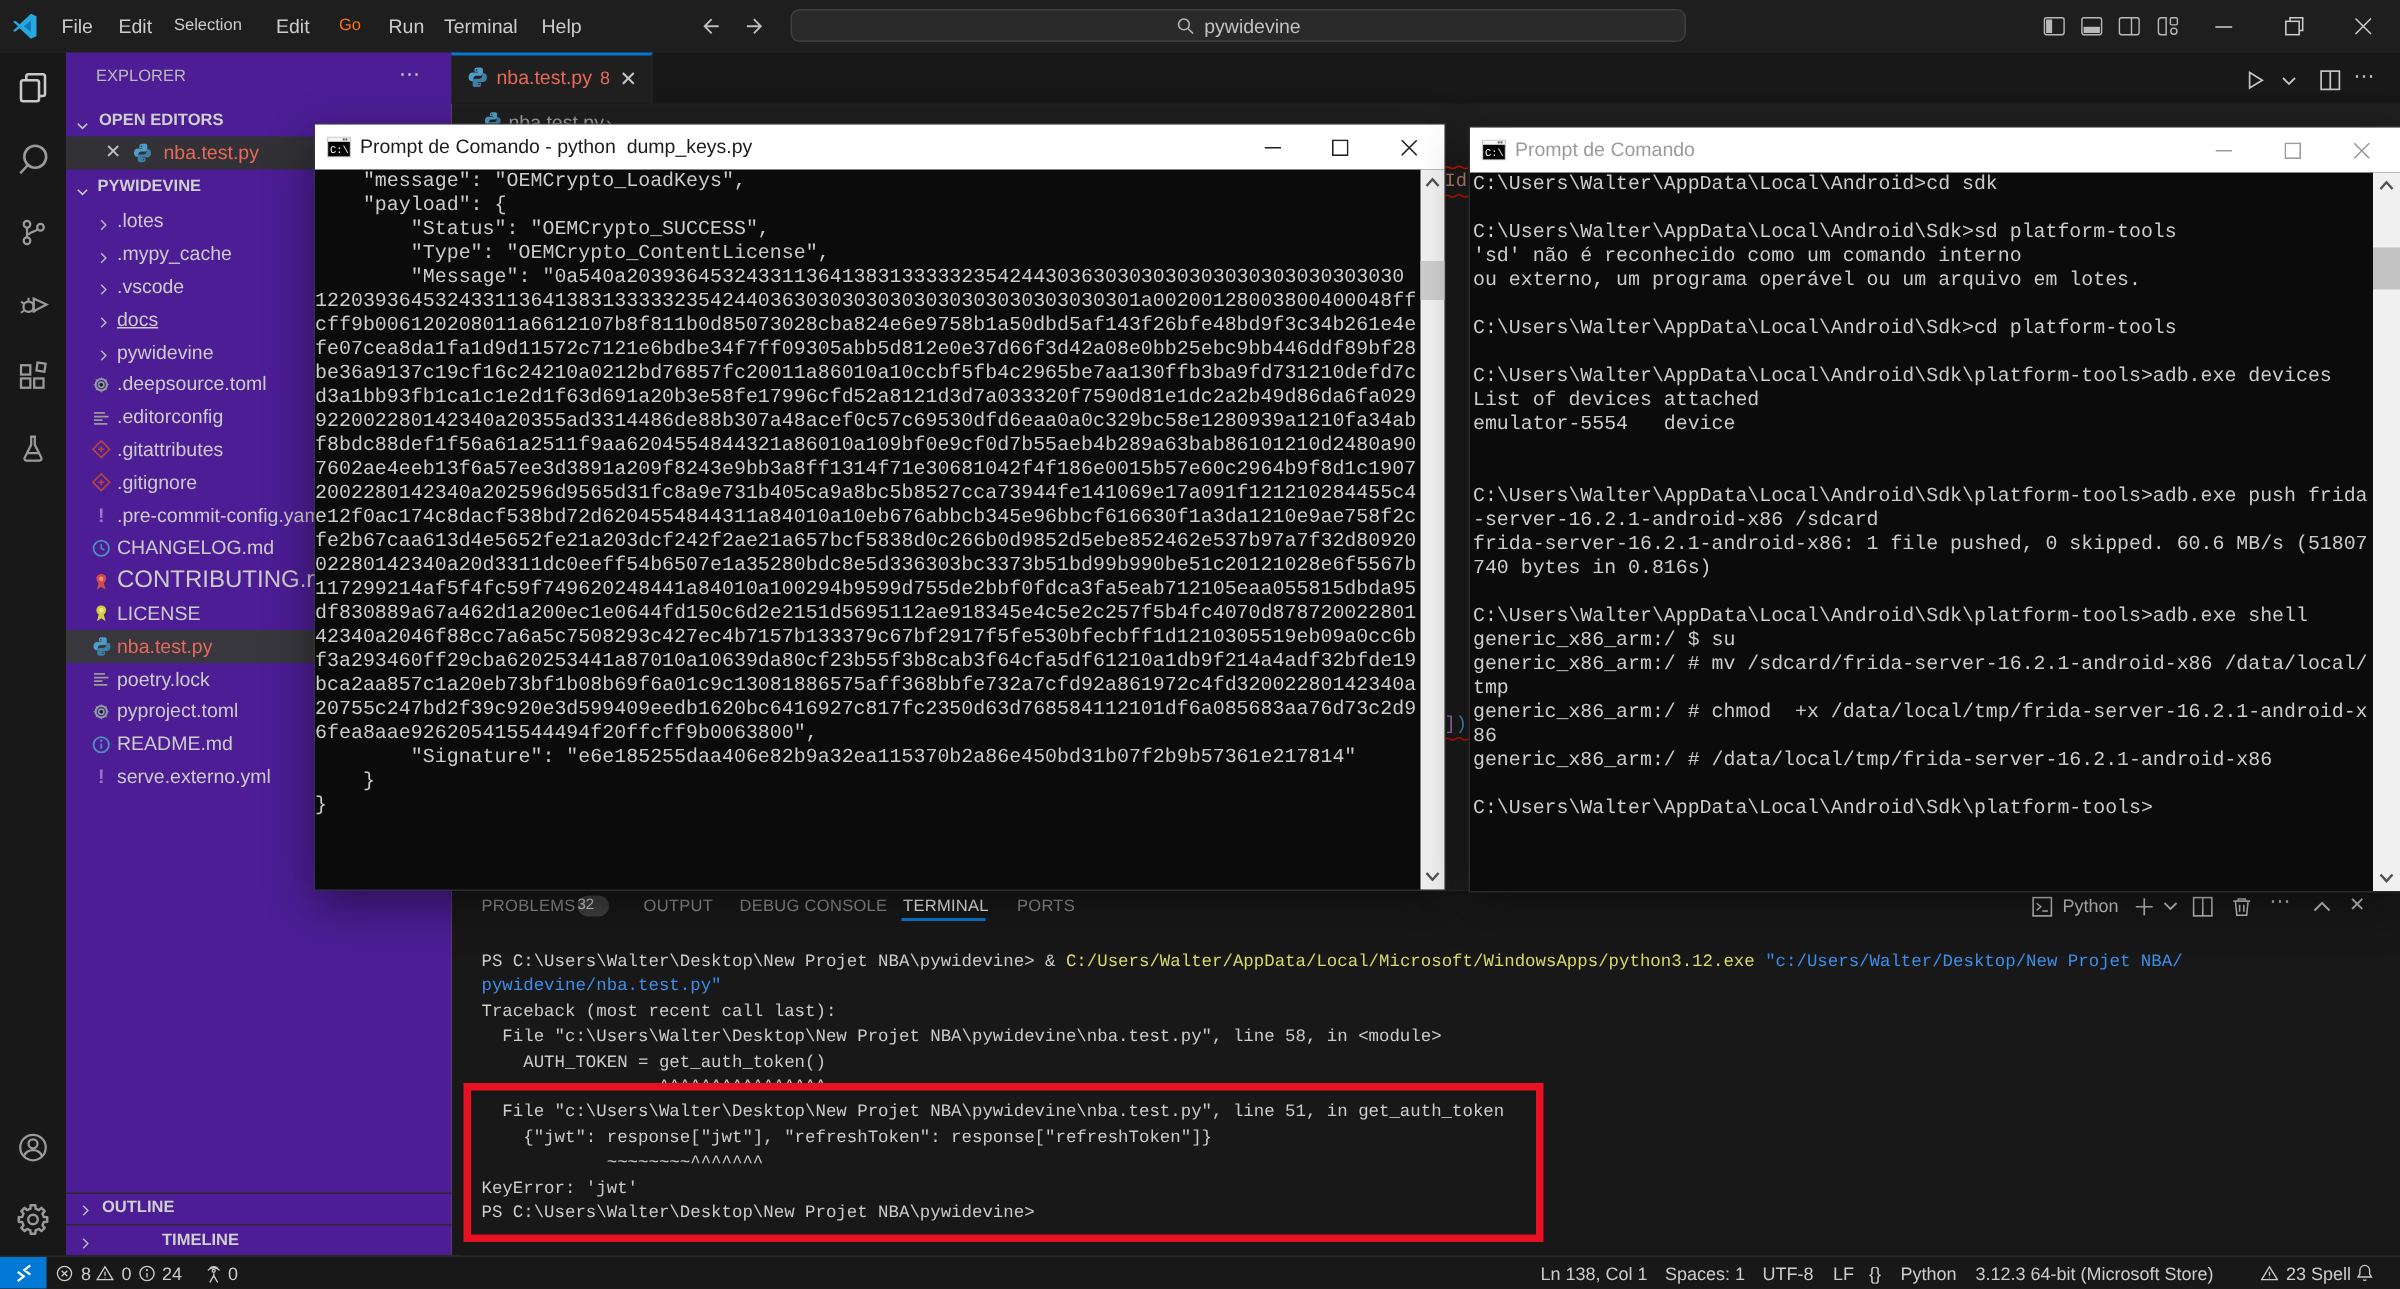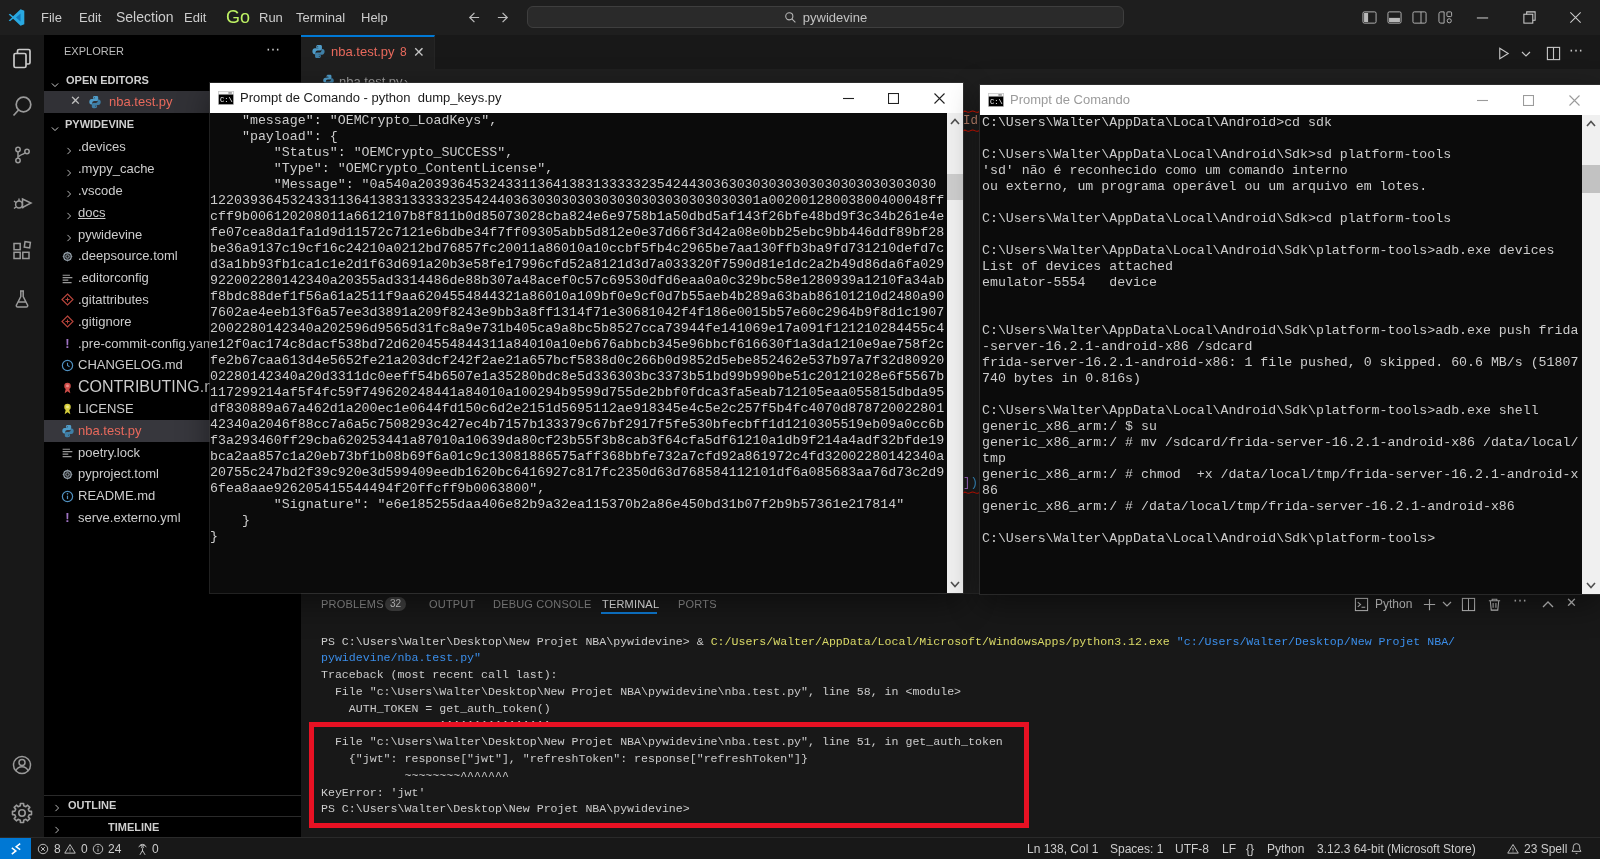--- a/index.html
+++ b/index.html
@@ -11,23 +11,23 @@
   svg{display:block;}
 </style></head><body>
 
 <div class="a" style="left:0;top:0;width:1600px;height:35px;background:#1e1e1e;border-bottom:1px solid #2a2a2a;">
 <svg class="a" style="left:8px;top:9px" width="17" height="17" viewBox="0 0 100 100">
 <path fill="#29a8e0" d="M74 1 30 42 12 28 4 32 24 50 4 68 12 72 30 58 74 99 96 89 V11 Z"></path>
 <path fill="#1277b8" d="M74 27 47 50 74 73 Z"></path>
     </svg>
 <div class="a" style="left:41px;top:0;height:35px;line-height:35px;font-size:13px;color:#cccccc;">File</div>
 <div class="a" style="left:79px;top:0;height:35px;line-height:35px;font-size:13px;color:#cccccc;">Edit</div>
-<div class="a" style="left:116px;top:0;height:35px;line-height:35px;font-size:14px;color:#cccccc;text-align:right;">Selection</div>
+<div class="a" style="left:116px;top:0;height:35px;line-height:35px;font-size:11px;color:#cccccc;text-align:right;">Selection</div>
 <div class="a" style="left:184px;top:0;height:35px;line-height:35px;font-size:13px;color:#cccccc;">Edit</div>
-<div class="a" style="left:226px;top:0;height:35px;line-height:35px;font-size:18px;color:#bef264;">Go</div>
+<div class="a" style="left:226px;top:0;height:35px;line-height:35px;font-size:11px;color:#f97316;">Go</div>
 <div class="a" style="left:259px;top:0;height:35px;line-height:35px;font-size:13px;color:#cccccc;">Run</div>
 <div class="a" style="left:296px;top:0;height:35px;line-height:35px;font-size:13px;color:#cccccc;">Terminal</div>
 <div class="a" style="left:361px;top:0;height:35px;line-height:35px;font-size:13px;color:#cccccc;">Help</div>
 <svg class="a" style="left:466px;top:10px" width="15" height="15" viewBox="0 0 16 16">
       <path d="M9 3 L4 8 L9 13 M4 8 H14" stroke="#bdbdbd" stroke-width="1.3" fill="none"></path>
     </svg>
 <svg class="a" style="left:496px;top:10px" width="15" height="15" viewBox="0 0 16 16">
       <path d="M7 3 L12 8 L7 13 M12 8 H2" stroke="#bdbdbd" stroke-width="1.3" fill="none"></path>
     </svg>
 <div class="a" style="left:527px;top:6px;width:595px;height:20px;background:#2a2a2a;border:1px solid #3e3e3e;border-radius:6px;display:flex;align-items:center;justify-content:center;">
@@ -113,21 +113,21 @@
         <path d="M5.8 18 c1.2-3 3.2-4.2 6.2-4.2 s5 1.2 6.2 4.2" stroke="#9a9a9a" stroke-width="1.5" fill="none"></path>
       </svg>
     </div>
 <div class="a" style="left:10px;top:766px;width:24px;height:24px;">
       <svg width="24" height="24" viewBox="0 0 24 24">
         <path d="M21.5 10.4 L21.5 13.6 L19.2 13.7 L18.3 15.9 L19.8 17.6 L17.6 19.8 L15.9 18.3 L13.7 19.2 L13.6 21.5 L10.4 21.5 L10.3 19.2 L8.1 18.3 L6.4 19.8 L4.2 17.6 L5.7 15.9 L4.8 13.7 L2.5 13.6 L2.5 10.4 L4.8 10.3 L5.7 8.1 L4.2 6.4 L6.4 4.2 L8.1 5.7 L10.3 4.8 L10.4 2.5 L13.6 2.5 L13.7 4.8 L15.9 5.7 L17.6 4.2 L19.8 6.4 L18.3 8.1 L19.2 10.3 Z" fill="none" stroke="#9a9a9a" stroke-width="1.6" stroke-linejoin="round"></path>
         <circle cx="12" cy="12" r="3.2" fill="none" stroke="#9a9a9a" stroke-width="1.6"></circle>
       </svg>
     </div>
 </div>
-<div class="a" style="left:44px;top:35px;width:257px;height:802px;background:#000000;border-right:6px solid #f9a8d4;">
+<div class="a" style="left:44px;top:35px;width:257px;height:802px;background:#4c1d95;border-right:6px solid #f9a8d4;">
 <div class="a" style="left:20px;top:10px;font-size:11px;color:#bbbbbb;">EXPLORER</div>
 <div class="a" style="left:222px;top:6px;font-size:14px;color:#cccccc;letter-spacing:1px;">⋯</div>
 <div class="a" style="left:6px;top:41px;width:12px;height:12px;"><svg width="10" height="10" viewBox="0 0 16 16" style="display:inline-block">
         <path d="M3 5.5 L8 10.5 L13 5.5" stroke="#cccccc" stroke-width="1.6" fill="none"></path>
       </svg></div>
 <div class="a" style="left:22px;top:38.5px;font-size:11px;font-weight:bold;color:#cfcfcf;">OPEN EDITORS</div>
 <div class="a" style="left:0;top:56px;width:257px;height:22px;background:#313136;"></div>
 <div class="a" style="left:26px;top:58px;font-size:13px;color:#c0c0c0;">✕</div>
 <div class="a" style="left:44px;top:60px;">
       <svg width="14" height="14" viewBox="0 0 32 32">
@@ -136,21 +136,21 @@
       </svg>
     </div>
 <div class="a" style="left:65px;top:56px;height:22px;line-height:22px;font-size:13px;color:#e8695c;">nba.test.py</div>
 <div class="a" style="left:6px;top:85px;width:12px;height:12px;"><svg width="10" height="10" viewBox="0 0 16 16" style="display:inline-block">
         <path d="M3 5.5 L8 10.5 L13 5.5" stroke="#cccccc" stroke-width="1.6" fill="none"></path>
       </svg></div>
 <div class="a" style="left:21px;top:82.5px;font-size:11px;font-weight:bold;color:#cfcfcf;">PYWIDEVINE</div>
 <div class="a" style="left:20px;top:106.8px;"><svg width="10" height="10" viewBox="0 0 16 16" style="display:inline-block">
         <path d="M5.5 3 L10.5 8 L5.5 13" stroke="#b8b8b8" stroke-width="1.6" fill="none"></path>
       </svg></div>
-<div class="a" style="left:34px;top:101.4px;height:21.8px;line-height:21.8px;font-size:13px;color:#cccccc;">.devices</div>
+<div class="a" style="left:34px;top:101.4px;height:21.8px;line-height:21.8px;font-size:13px;color:#cccccc;">.lotes</div>
 <div class="a" style="left:20px;top:128.6px;"><svg width="10" height="10" viewBox="0 0 16 16" style="display:inline-block">
         <path d="M5.5 3 L10.5 8 L5.5 13" stroke="#b8b8b8" stroke-width="1.6" fill="none"></path>
       </svg></div>
 <div class="a" style="left:34px;top:123.2px;height:21.8px;line-height:21.8px;font-size:13px;color:#cccccc;">.mypy_cache</div>
 <div class="a" style="left:20px;top:150.4px;"><svg width="10" height="10" viewBox="0 0 16 16" style="display:inline-block">
         <path d="M5.5 3 L10.5 8 L5.5 13" stroke="#b8b8b8" stroke-width="1.6" fill="none"></path>
       </svg></div>
 <div class="a" style="left:34px;top:145.0px;height:21.8px;line-height:21.8px;font-size:13px;color:#cccccc;">.vscode</div>
 <div class="a" style="left:20px;top:172.2px;"><svg width="10" height="10" viewBox="0 0 16 16" style="display:inline-block">
         <path d="M5.5 3 L10.5 8 L5.5 13" stroke="#b8b8b8" stroke-width="1.6" fill="none"></path>
@@ -308,21 +308,21 @@
     <svg width="16" height="4" viewBox="0 0 16 4" preserveAspectRatio="none" style="width:100%;height:4px">
       <path d="M0 3 Q2 0.2 4 1.6 T8 1.6 T12 1.6 T16 1.6" stroke="#e51400" stroke-width="1" fill="none"></path>
     </svg>
   </div>
 <div class="a" style="left:301px;top:593px;width:1299px;height:244px;background:#181818;border-top:1px solid #2a2a2a;box-sizing:border-box;">
 <div class="a" style="left:20px;top:0;height:21px;line-height:21px;font-size:11px;color:#8f8f8f;letter-spacing:0.2px;">PROBLEMS</div>
 <div class="a" style="left:128px;top:0;height:21px;line-height:21px;font-size:11px;color:#8f8f8f;letter-spacing:0.2px;">OUTPUT</div>
 <div class="a" style="left:192px;top:0;height:21px;line-height:21px;font-size:11px;color:#8f8f8f;letter-spacing:0.2px;">DEBUG CONSOLE</div>
 <div class="a" style="left:301px;top:0;height:21px;line-height:21px;font-size:11px;color:#f0f0f0;letter-spacing:0.2px;">TERMINAL</div>
 <div class="a" style="left:377px;top:0;height:21px;line-height:21px;font-size:11px;color:#8f8f8f;letter-spacing:0.2px;">PORTS</div>
-<div class="a" style="left:84px;top:3px;width:21px;height:14px;border-radius:8px;background:#404040;text-align:center;font-size:10px;line-height:14px;color:#d6d6d6;">32</div>
+<div class="a" style="left:84px;top:3px;width:21px;height:14px;border-radius:8px;background:#404040;font-size:10px;line-height:14px;color:#d6d6d6;">32</div>
 <div class="a" style="left:300px;top:18px;width:56px;height:2px;background:#0e7ad3;"></div>
 <svg class="a" style="left:1053px;top:3px" width="15" height="15" viewBox="0 0 16 16">
       <rect x="1.5" y="1.5" width="13" height="13" stroke="#c5c5c5" stroke-width="1.1" fill="none"></rect>
       <path d="M4 5.5 L7 8 L4 10.5 M8 11 H12" stroke="#c5c5c5" stroke-width="1.1" fill="none"></path>
     </svg>
 <div class="a" style="left:1074px;top:0;height:21px;line-height:21px;font-size:12px;color:#cccccc;">Python</div>
 <svg class="a" style="left:1121px;top:3px" width="15" height="15" viewBox="0 0 16 16">
       <path d="M8 2 V14 M2 8 H14" stroke="#c5c5c5" stroke-width="1.2"></path>
     </svg>
 <svg class="a" style="left:1141px;top:6px" width="10" height="8" viewBox="0 0 10 8">

